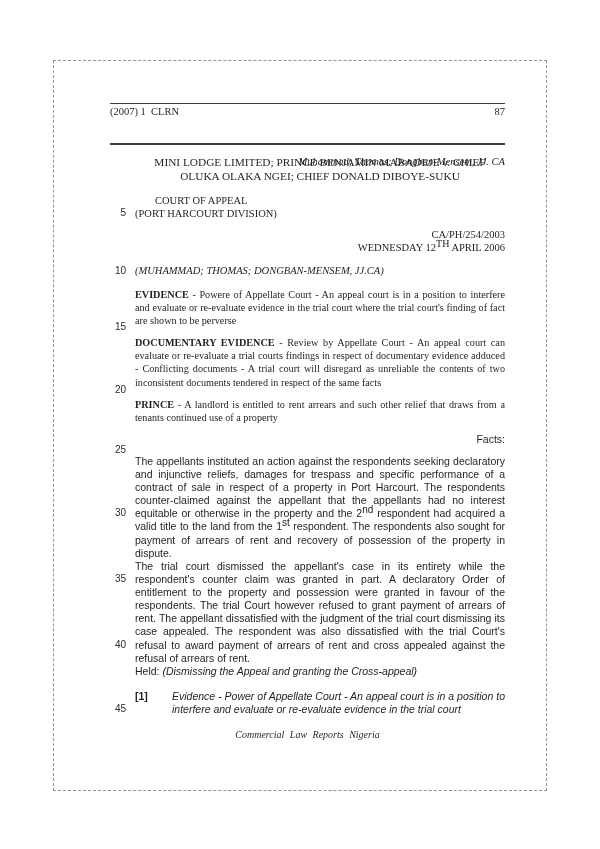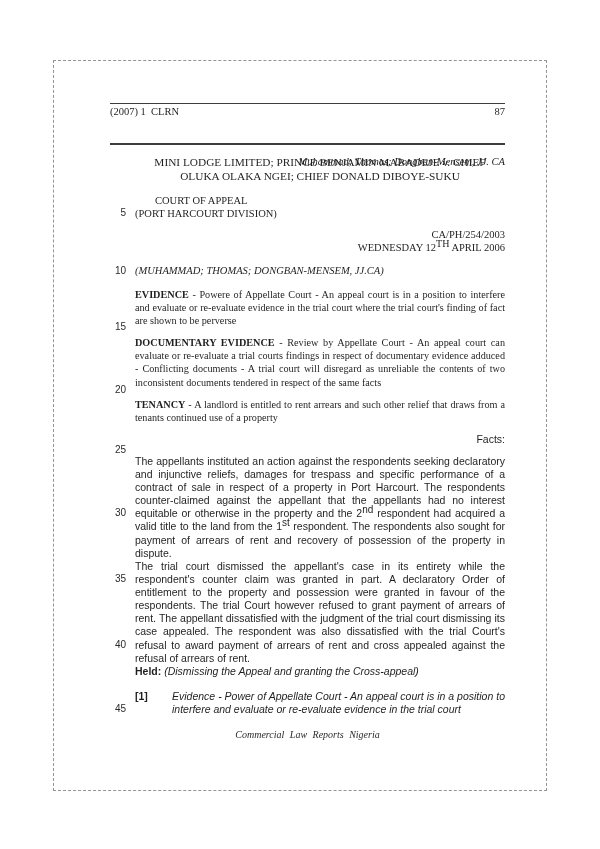--- a/index.html
+++ b/index.html
@@ -54,21 +54,21 @@
   .body-block {
     left: 135px; width: 370px;
     font-family: "Liberation Sans", sans-serif;
     font-size: 10.5px; line-height: 13.1px;
     text-align: justify;
   }
   .facts-heading { top: 433px; font-weight: normal; text-align: right; }
   .facts-p1 { top: 455px; }
   .facts-p2 { top: 560px; }
   .held-line { top: 665px; text-align: left; }
-  .held-line .held-label { font-weight: bold; }
+  .held-line .held-label { font-weight: normal; }
   .held-line .held-text { font-style: italic; }
   .held-item { top: 690px; }
   .held-item .item-number {
     position: absolute; left: 0; top: 0; font-weight: bold; font-style: normal;
   }
   .held-item .item-text {
     display: block; margin-left: 37px;
     font-weight: normal; font-style: italic; text-align: justify;
   }
   .lineno {
@@ -105,21 +105,21 @@
 
 <div class="abs plain right-col suit-no">CA/PH/254/2003</div>
 <div class="abs plain right-col hearing-date"><span>WEDNESDAY 12</span><sup class="sp">TH</sup><span> APRIL 2006</span></div>
 
 <div class="abs coram">(MUHAMMAD; THOMAS; DONGBAN-MENSEM, JJ.CA)</div>
 
 <div class="abs headnote hn-1"><span class="hn-label">EVIDENCE</span><span> - Powere of Appellate Court - An appeal court is in a position to interfere and evaluate or re-evaluate evidence in the trial court where the trial court's finding of fact are shown to be perverse</span></div>
 
 <div class="abs headnote hn-2"><span class="hn-label">DOCUMENTARY EVIDENCE</span><span> - Review by Appellate  Court - An appeal court can evaluate or re-evaluate a trial courts findings in respect of documentary evidence adduced - Conflicting documents - A trial court will disregard as unreliable the contents of two inconsistent documents tendered in respect of the same facts</span></div>
 
-<div class="abs headnote hn-3"><span class="hn-label">TENANCY</span><span> - A landlord is entitled to rent arrears and such other relief that draws from a tenants continued use of a property</span></div>
+<div class="abs headnote hn-3"><span class="hn-label">PRINCE</span><span> - A landlord is entitled to rent arrears and such other relief that draws from a tenants continued use of a property</span></div>
 
 <div class="abs body-block facts-heading">Facts:</div>
 
 <div class="abs body-block facts-p1"><span>The appellants instituted an action against the respondents seeking declaratory and injunctive reliefs, damages for trespass and specific performance of a contract of sale in respect of a property in Port Harcourt. The respondents counter-claimed against the appellant that the appellants had no interest equitable or otherwise in the property and the 2</span><sup class="sp">nd</sup><span> respondent had acquired a valid title to the land from the 1</span><sup class="sp">st</sup><span> respondent. The respondents also sought for payment of arrears of rent and recovery of possession of the property in dispute.</span></div>
 
 <div class="abs body-block facts-p2">The trial court dismissed the appellant's case in its entirety while the respondent's counter claim was granted in part. A declaratory Order of entitlement to the property and possession were granted in favour of the respondents. The trial Court however refused to grant payment of arrears of rent.  The appellant dissatisfied with the judgment of the trial court dismissing its case appealed. The respondent was also dissatisfied with the trial Court's refusal to award payment of arrears of rent and cross appealed against the refusal of arrears of rent.</div>
 
 <div class="abs body-block held-line"><span class="held-label">Held:</span><span class="held-text"> (Dismissing the Appeal and granting the Cross-appeal)</span></div>
 
 <div class="abs body-block held-item">

